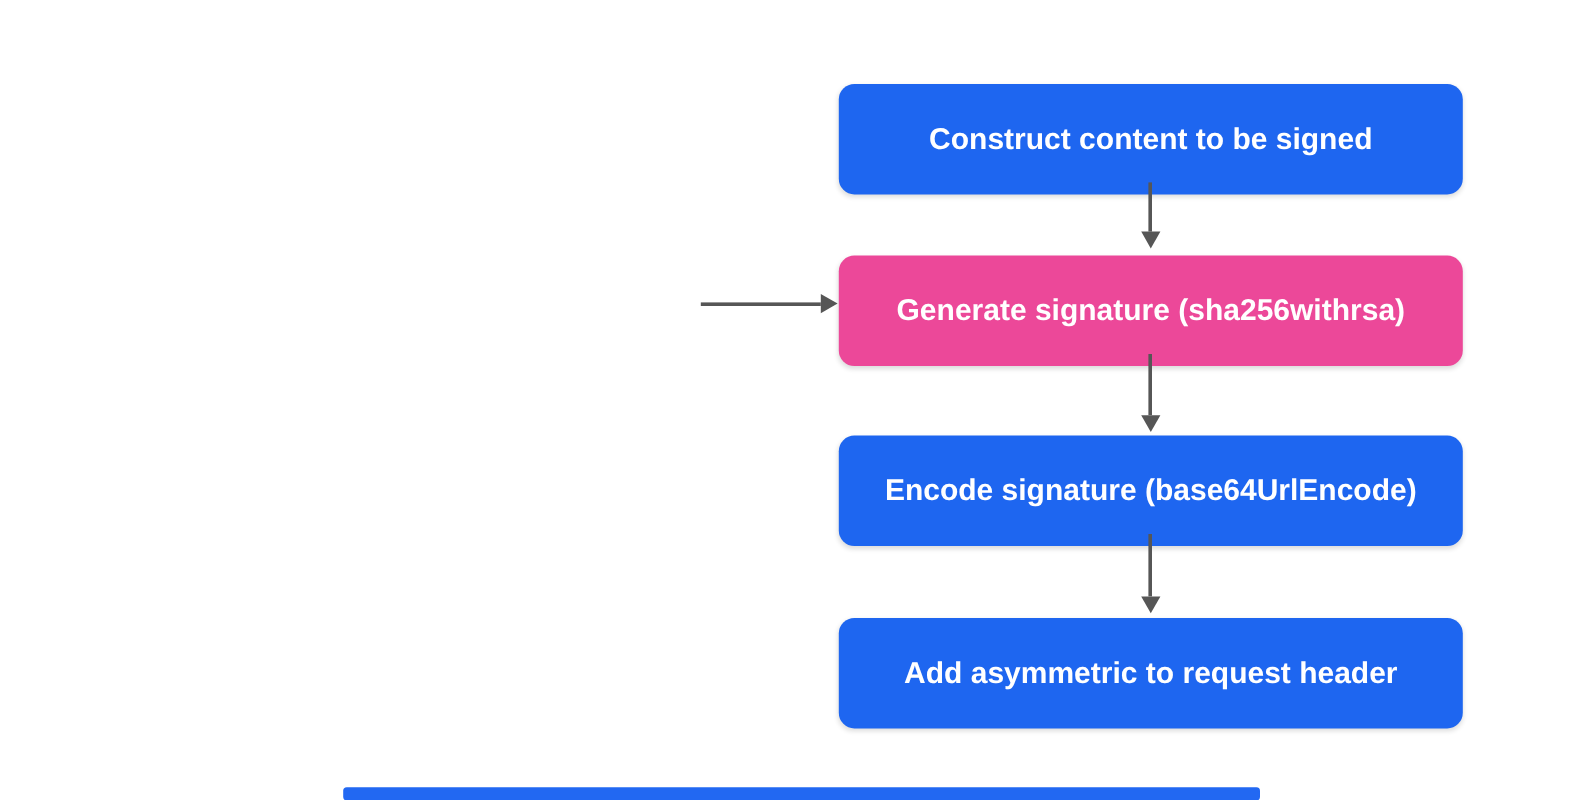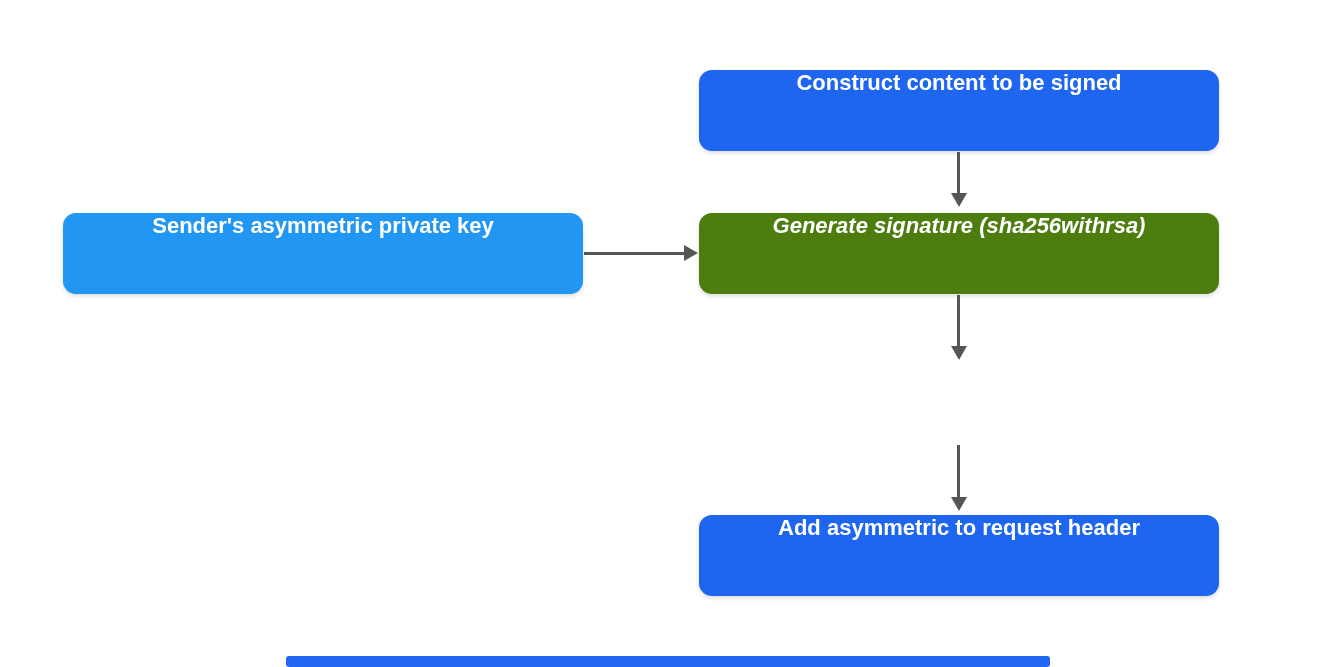--- a/index.html
+++ b/index.html
@@ -11,27 +11,27 @@
     position: relative;
     width: 1319px;
     height: 667px;
     background: #ffffff;
     overflow: hidden;
     font-family: "Liberation Sans", "DejaVu Sans", sans-serif;
   }
   .node {
     position: absolute;
     width: 520px;
-    height: 81px;
+    height: 92px;
     border-radius: 13px;
     display: flex;
-    align-items: flex-start;
+    align-items: center;
     justify-content: center;
     color: #ffffff;
-    font-size: 22px;
+    font-size: 25px;
     font-weight: bold;
     text-align: center;
     box-shadow: 0 2px 4px rgba(0,0,0,0.14);
     white-space: nowrap;
   }
   .node-construct   { left: 699px; top: 70px;  }
   .node-private-key { left: 63px;  top: 213px; }
   .node-generate    { left: 699px; top: 213px; }
   .node-encode      { left: 699px; top: 363px; }
   .node-add-header  { left: 699px; top: 515px; }
@@ -79,34 +79,34 @@
 
 <div class="canvas">
 
   <div class="node node-construct" style="background-color: rgb(30, 102, 240);">
     <span>Construct content to be signed</span>
   </div>
 
   <div class="edge-line-v" style="top:152px; height:41px;"></div>
   <div class="edge-head-down" style="top:193px;"></div>
 
-  <div class="node node-private-key" style="background-color: rgb(33, 150, 243);">
-    <span>Sender's asymmetric private key</span>
-  </div>
 
   <div class="edge-line-h" style="left:584px; width:100px;"></div>
   <div class="edge-head-right" style="left:684px;"></div>
 
-  <div class="node node-generate" style="background-color: #4d7c0f; font-style: italic;">
+  <div class="node node-generate" style="background-color: #ec4899;">
     <span>Generate signature (sha256withrsa)</span>
   </div>
 
   <div class="edge-line-v" style="top:295px; height:51px;"></div>
   <div class="edge-head-down" style="top:346px;"></div>
 
+  <div class="node node-encode" style="background-color: rgb(30, 102, 240);">
+    <span>Encode signature (base64UrlEncode)</span>
+  </div>
 
   <div class="edge-line-v" style="top:445px; height:52px;"></div>
   <div class="edge-head-down" style="top:497px;"></div>
 
   <div class="node node-add-header" style="background-color: rgb(30, 102, 240);">
     <span>Add asymmetric to request header</span>
   </div>
 
   <div class="scrollbar-thumb" style="background-color: rgb(34, 104, 242);"></div>
 

